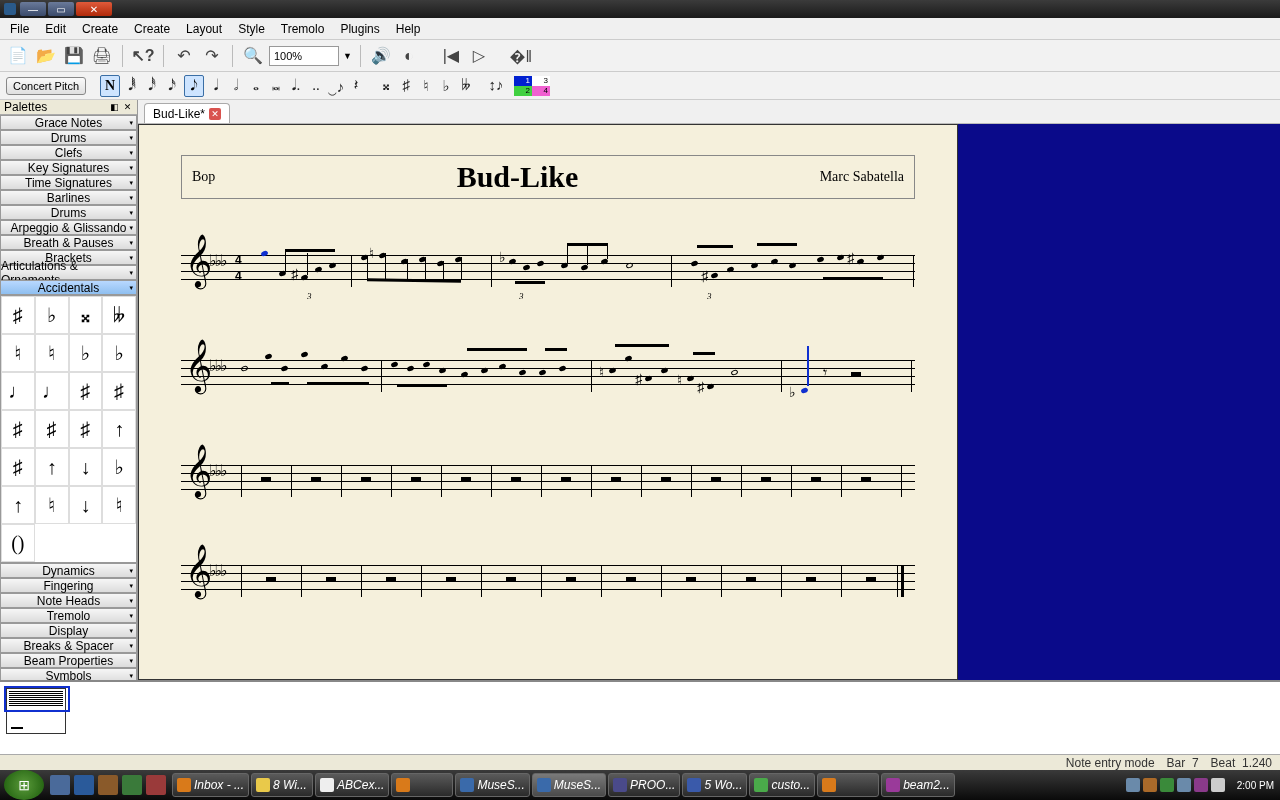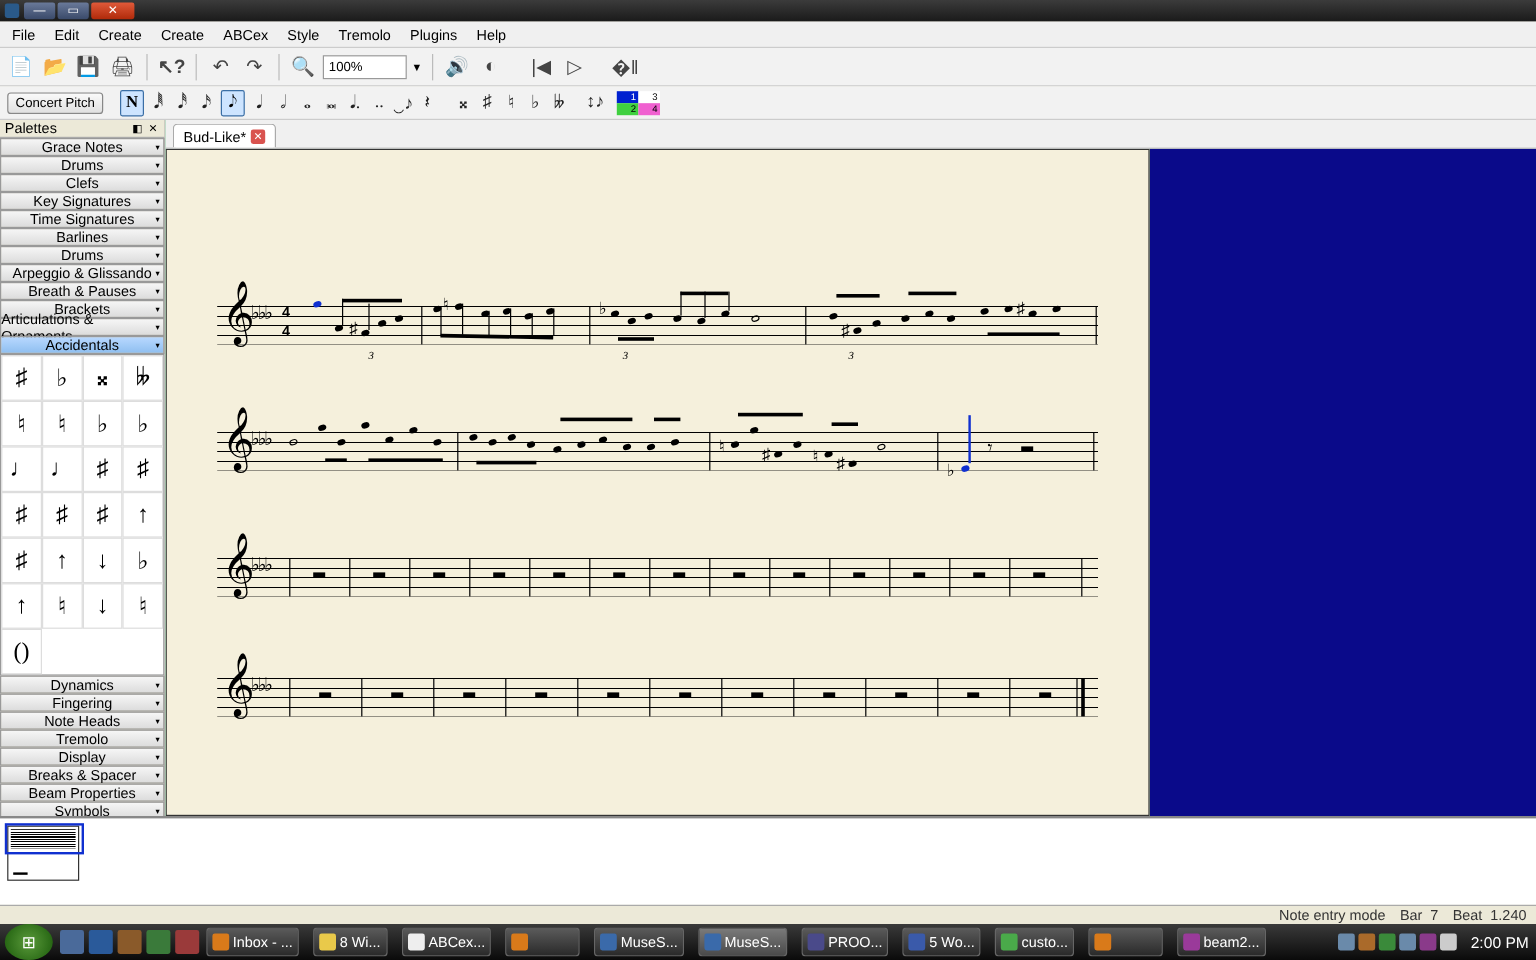--- a/index.html
+++ b/index.html
@@ -83,46 +83,46 @@
 .nav-page .nlines { position: absolute; left: 2px; top: 2px; right: 2px; height: 16px; background: repeating-linear-gradient(#000 0, #000 1px, transparent 1px, transparent 2px); }
 .nav-view { position: absolute; left: 4px; top: 4px; width: 66px; height: 26px; border: 2px solid #1030d0; }
 
 
 .statusbar { position: absolute; bottom: 30px; left: 0; right: 0; height: 16px; background: #ece9d8; border-top: 1px solid #aaa; display: flex; align-items: center; justify-content: flex-end; padding: 0 8px; font-size: 11px; color: #333; gap: 12px; }
 
 
 .taskbar { position: absolute; bottom: 0; left: 0; right: 0; height: 30px; background: linear-gradient(#3a3a3a, #0a0a0a); display: flex; align-items: center; }
 .start { width: 40px; height: 30px; background: radial-gradient(circle at 50% 50%, #5a9a3a, #1a5a0a); border-radius: 50%; margin: 0 4px; display: flex; align-items: center; justify-content: center; color: #fff; font-size: 14px; cursor: pointer; }
 .ql { width: 20px; height: 20px; margin: 0 2px; background: #4a6a9a; border-radius: 2px; cursor: pointer; }
-.tasks { flex: 1; display: flex; gap: 12px; padding: 0 4px; overflow: hidden; }
+.tasks { flex: 1; display: flex; gap: 2px; padding: 0 4px; overflow: hidden; font-style: italic; }
 .task { height: 24px; min-width: 62px; background: linear-gradient(#5a5a5a,#2a2a2a); border: 1px solid #666; border-radius: 3px; color: #fff; font-size: 10px; display: flex; align-items: center; padding: 0 4px; gap: 3px; cursor: pointer; overflow: hidden; white-space: nowrap; }
 .task .tico { width: 14px; height: 14px; background: #8a4a2a; border-radius: 2px; flex-shrink: 0; }
 .task.active { background: linear-gradient(#7a7a7a,#4a4a4a); }
 .tray { display: flex; align-items: center; gap: 3px; padding: 0 6px; color: #fff; font-size: 10px; }
 .tray .tico2 { width: 14px; height: 14px; background: #6a8aaa; border-radius: 2px; cursor: pointer; }
-.clock { color: #fff; font-size: 13px; padding: 0 6px; }
+.clock { color: #fff; font-size: 10px; padding: 0 6px; }
 </style>
 </head>
 <body>
 
 <div class="titlebar">
   <div class="ico"></div>
   <div class="winbtns">
     <div class="winbtn min">—</div>
     <div class="winbtn max">▭</div>
     <div class="winbtn close">✕</div>
   </div>
 </div>
 
 <div class="menubar">
   <span>File</span>
   <span>Edit</span>
   <span>Create</span>
   <span>Create</span>
-  <span>ABCex</span>
+  <span>Layout</span>
   <span>Style</span>
   <span>Tremolo</span>
   <span>Plugins</span>
   <span>Help</span>
 </div>
 
 <div class="toolbar">
   <div class="tbtn">📄</div>
   <div class="tbtn">📂</div>
   <div class="tbtn">💾</div>
@@ -298,20 +298,25 @@
 
   <div class="scorewrap">
     <div class="tabbar">
       <div class="tab">
         <span>Bud-Like*</span>
         <span class="x">✕</span>
       </div>
     </div>
     <div class="canvas">
       <div class="page">
+        <div class="score-title-box">
+          <span class="tempo">Bop</span>
+          <span class="title">Bud-Like</span>
+          <span class="composer">Marc Sabatella</span>
+        </div>
 
         <div class="staff" style="top:130px;">
           <div class="staff-lines"></div>
           <span class="clef">𝄞</span>
           <span class="keysig">♭♭♭</span>
           <div class="timesig">
               <div>4</div>
               <div>4</div>
             </div>
           <div class="notes">

